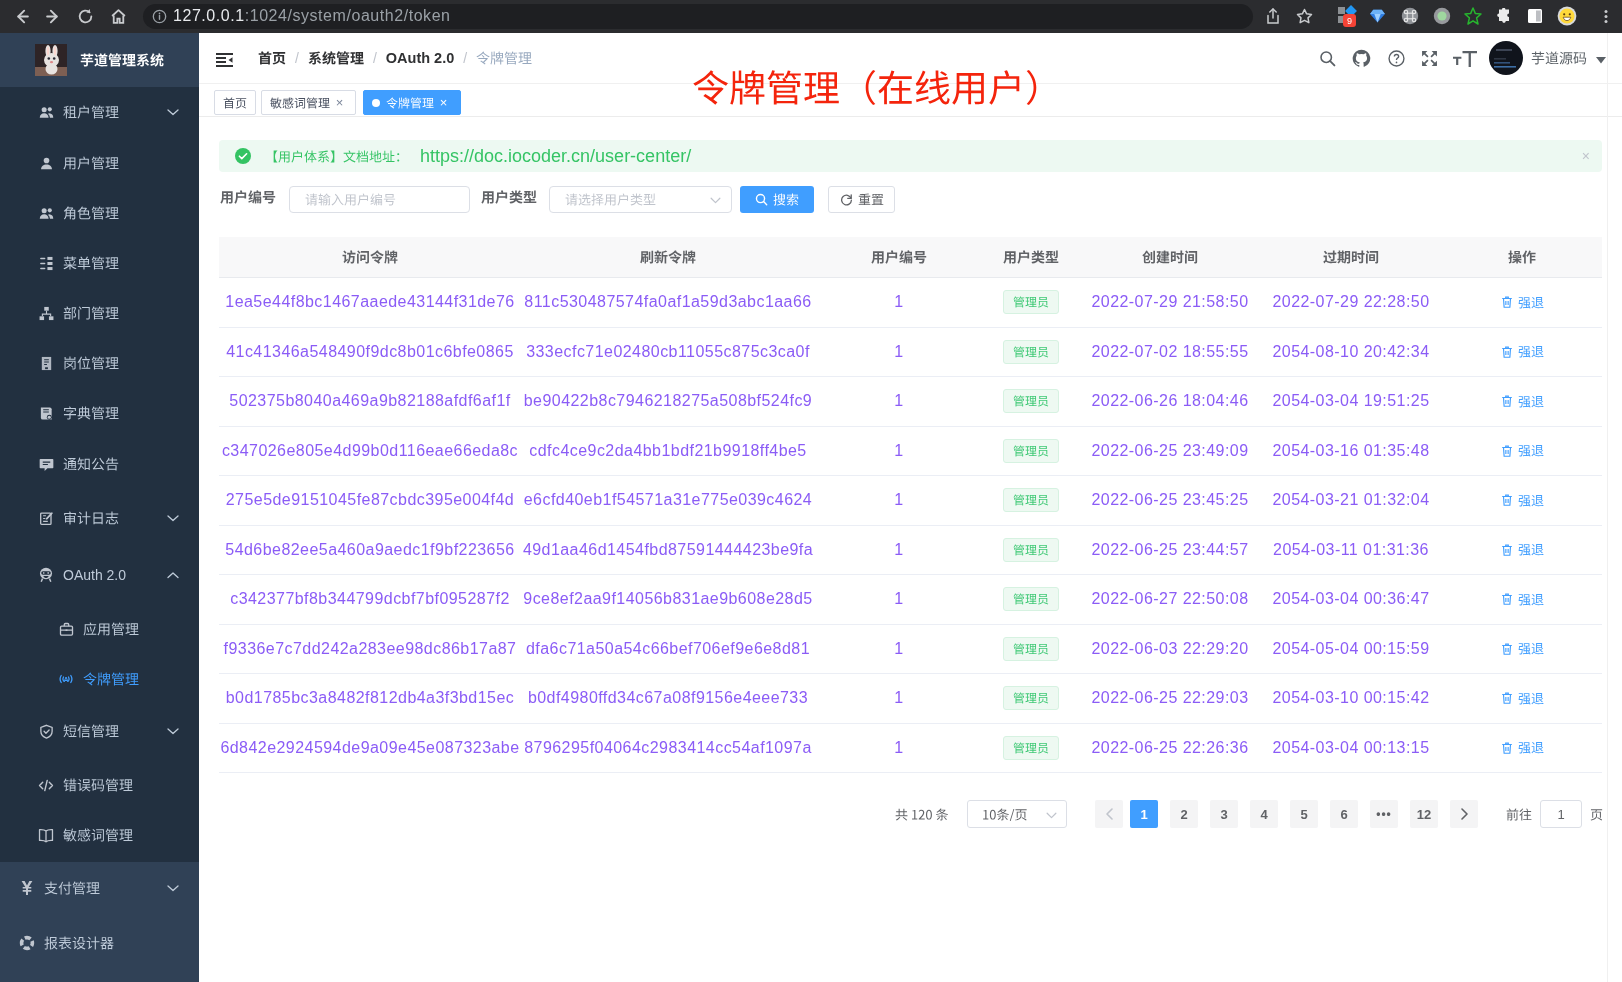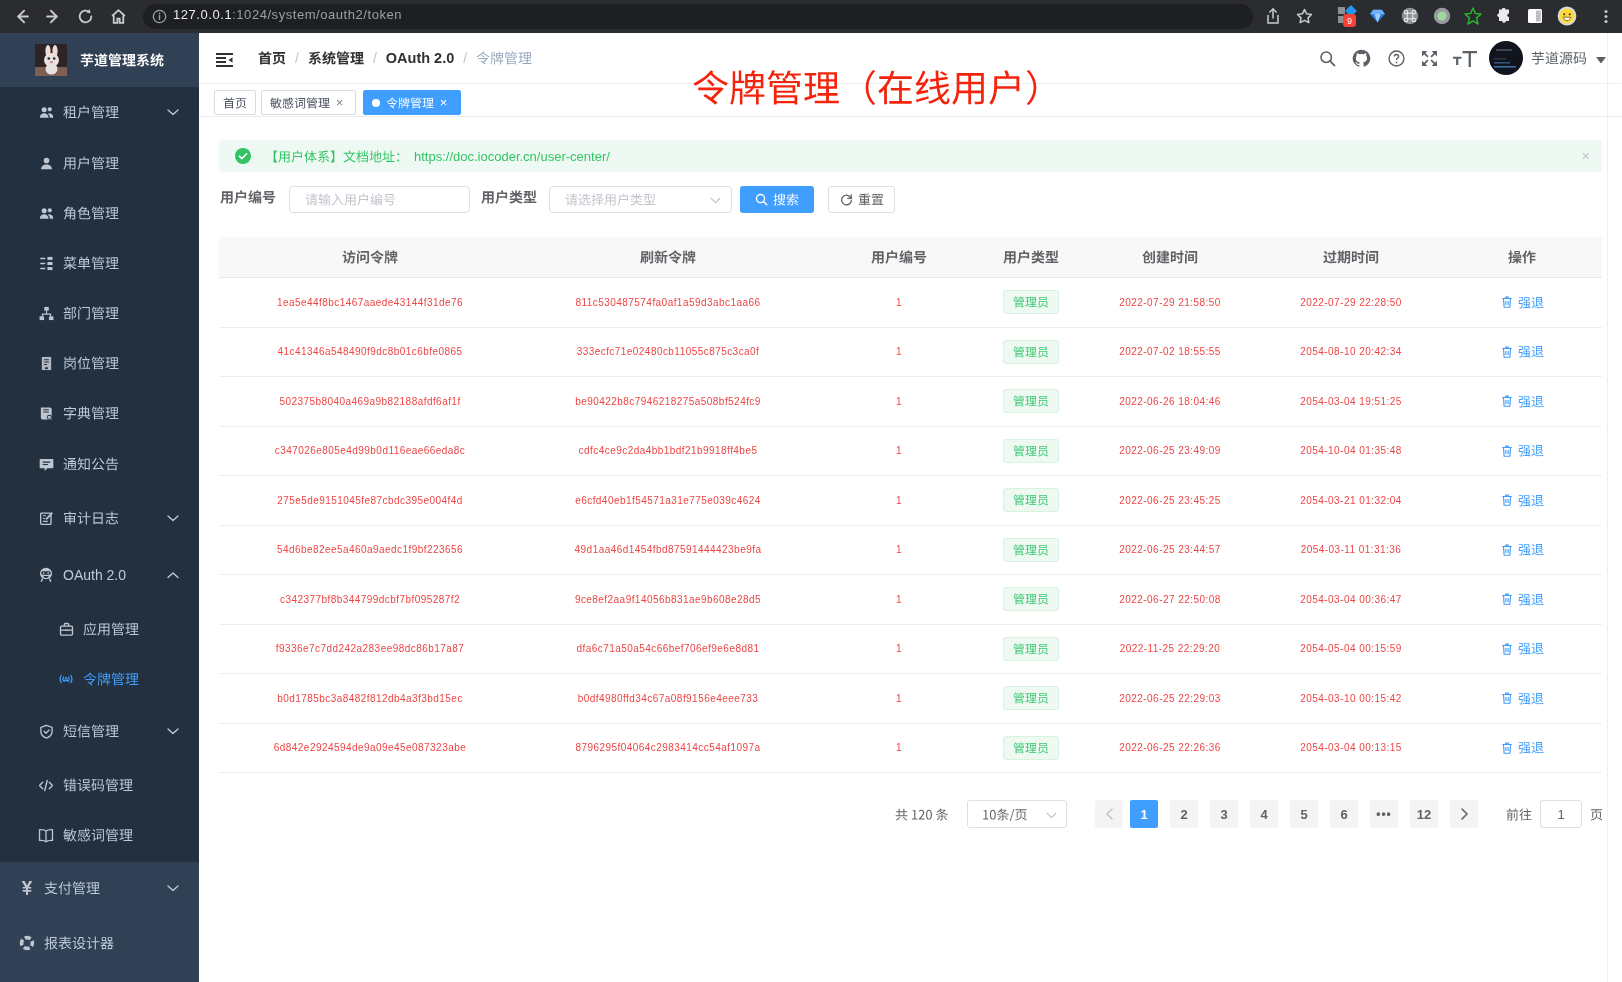--- a/index.html
+++ b/index.html
@@ -25,21 +25,21 @@
 #content{position:absolute;left:199px;top:117px;width:1423px;height:865px;background:#fff}
 #alert{position:absolute;left:20px;top:23px;width:1383px;height:32px;background:#edf9f2;border-radius:4px;display:flex;align-items:center}
 .inp{position:absolute;height:27px;border:1px solid #dcdfe6;border-radius:4px;background:#fff;display:flex;align-items:center}
 .btn{position:absolute;height:27px;border-radius:3px;display:flex;align-items:center;justify-content:center}
 
 #tbl{position:absolute;left:20px;top:120px;width:1383px}
 .th{display:flex;height:41px;background:#f8f8f9;border-bottom:1px solid #e8eaee;align-items:center}
 .tr{display:flex;height:49.5px;border-bottom:1px solid #ebeef5;align-items:center}
 .td{display:flex;align-items:center;justify-content:center;flex:none}
 .c1{width:302px}.c2{width:294px}.c3{width:168px}.c4{width:96px}.c5{width:182px}.c6{width:180px}.c7{width:162px}
-.tok{font-size:10px;color:#ef4444;letter-spacing:.45px}
+.tok{font-size:16px;color:#8b5cf6;letter-spacing:.45px}
 .gtag{height:24px;padding:0 9px;background:#eef9f2;border:1px solid #d6f2e1;border-radius:3px;display:flex;align-items:center}
 
 #pager{position:absolute;left:20px;top:683px;width:1383px;height:28px}
 .pbtn{position:absolute;top:0;width:28px;height:28px;border-radius:2px;background:#f4f4f5;display:flex;align-items:center;justify-content:center;font-size:13px;color:#606266;font-weight:bold}
 .pbtn.act{background:#409eff;color:#fff}
 </style></head><body>
 <div id="chrome">
     <svg class="abs" style="left:13px;top:8px" width="17" height="17" viewBox="0 0 16 16">
       <path d="M10.5 2.5L5 8l5.5 5.5" fill="none" stroke="#c9cbce" stroke-width="1.8" stroke-linecap="round" stroke-linejoin="round"></path>
       <path d="M5 8h9" stroke="#c9cbce" stroke-width="1.8" stroke-linecap="round"></path>
@@ -55,21 +55,21 @@
     <svg class="abs" style="left:110px;top:8px" width="17" height="17" viewBox="0 0 16 16">
       <path d="M2 7.5L8 2l6 5.5" fill="none" stroke="#c9cbce" stroke-width="1.7" stroke-linejoin="round"></path>
       <path d="M3.5 7v7h3.4v-4h2.2v4h3.4V7" fill="none" stroke="#c9cbce" stroke-width="1.7"></path>
     </svg>
     <div id="pill"></div>
     <svg class="abs" style="left:152px;top:9px" width="15" height="15" viewBox="0 0 16 16">
       <circle cx="8" cy="8" r="6.6" fill="none" stroke="#9aa0a6" stroke-width="1.4"></circle>
       <path d="M8 7v4" stroke="#9aa0a6" stroke-width="1.5" stroke-linecap="round"></path>
       <circle cx="8" cy="4.7" r="0.9" fill="#9aa0a6"></circle>
     </svg>
-    <div class="abs" style="left:173px;top:7px;font-size:13px;color:#e8eaed;letter-spacing:.55px">127.0.0.1<span style="color:#9aa0a6">:1024/system/oauth2/token</span></div>
+    <div class="abs" style="left:173px;top:7px;font-size:16px;color:#e8eaed;letter-spacing:.55px">127.0.0.1<span style="color:#9aa0a6">:1024/system/oauth2/token</span></div>
     <svg class="abs" style="left:1265px;top:8px" width="16" height="17" viewBox="0 0 16 17">
       <path d="M8 1v9" stroke="#c9cbce" stroke-width="1.5" stroke-linecap="round"></path>
       <path d="M4.8 4L8 1l3.2 3" fill="none" stroke="#c9cbce" stroke-width="1.5" stroke-linecap="round" stroke-linejoin="round"></path>
       <path d="M3 7.5v7.5h10V7.5" fill="none" stroke="#c9cbce" stroke-width="1.5" stroke-linecap="round"></path>
     </svg>
     <svg class="abs" style="left:1296px;top:8px" width="17" height="17" viewBox="0 0 16 16">
       <path d="M8 1.4l2 4.1 4.6.6-3.3 3.2.8 4.5L8 11.6l-4.1 2.2.8-4.5L1.4 6.1 6 5.5z" fill="none" stroke="#c9cbce" stroke-width="1.4" stroke-linejoin="round"></path>
     </svg>
     <div class="abs" style="left:1338px;top:6px;width:20px;height:22px">
       <div class="abs" style="left:0;top:1px;width:7px;height:7px;background:#8d9094"></div>
@@ -546,21 +546,21 @@
           <use href="#r4f53" x="3000"></use>
           <use href="#r7cfb" x="4000"></use>
           <use href="#r3011" x="5000"></use>
           <use href="#r6587" x="6000"></use>
           <use href="#r6863" x="7000"></use>
           <use href="#r5730" x="8000"></use>
           <use href="#r5740" x="9000"></use>
           <use href="#rff1a" x="10000"></use>
         </svg>
       </span>
-      <span style="font-size:13px;color:#35c465;margin-left:6px">https://doc.iocoder.cn/user-center/</span>
+      <span style="font-size:18px;color:#35c465;margin-left:12px">https://doc.iocoder.cn/user-center/</span>
       <span style="margin-left:auto;margin-right:12px;color:#c0c4cc;font-size:14px">×</span>
     </div>
     <div class="abs" style="left:21px;top:73px">
       <svg width="56.0" height="14" viewBox="0 -880 4000 1000" fill="#606266">
         <use href="#b7528" x="0"></use>
         <use href="#b6237" x="1000"></use>
         <use href="#b7f16" x="2000"></use>
         <use href="#b53f7" x="3000"></use>
       </svg>
     </div>
@@ -805,21 +805,21 @@
               <use href="#r7ba1" x="0"></use>
               <use href="#r7406" x="1000"></use>
               <use href="#r5458" x="2000"></use>
             </svg>
           </span>
         </div>
         <div class="td c5">
           <span class="tok">2022-06-25 23:49:09</span>
         </div>
         <div class="td c6">
-          <span class="tok">2054-10-04 01:35:48</span>
+          <span class="tok">2054-03-16 01:35:48</span>
         </div>
         <div class="td c7">
           <svg width="14" height="14" viewBox="0 0 16 16" fill="none" stroke="#409eff" stroke-width="1.3">
             <path d="M2.5 4h11M6.5 4V2.4h3V4M4 4l.7 10h6.6L12 4M6.7 6.8v4.6M9.3 6.8v4.6"></path>
           </svg>
           <span style="margin-left:4px">
             <svg width="26.0" height="13" viewBox="0 -880 2000 1000" fill="#409eff">
               <use href="#r5f3a" x="0"></use>
               <use href="#r9000" x="1000"></use>
             </svg>
@@ -950,21 +950,21 @@
         <div class="td c4">
           <span class="gtag">
             <svg width="36.0" height="12" viewBox="0 -880 3000 1000" fill="#3cc873">
               <use href="#r7ba1" x="0"></use>
               <use href="#r7406" x="1000"></use>
               <use href="#r5458" x="2000"></use>
             </svg>
           </span>
         </div>
         <div class="td c5">
-          <span class="tok">2022-11-25 22:29:20</span>
+          <span class="tok">2022-06-03 22:29:20</span>
         </div>
         <div class="td c6">
           <span class="tok">2054-05-04 00:15:59</span>
         </div>
         <div class="td c7">
           <svg width="14" height="14" viewBox="0 0 16 16" fill="none" stroke="#409eff" stroke-width="1.3">
             <path d="M2.5 4h11M6.5 4V2.4h3V4M4 4l.7 10h6.6L12 4M6.7 6.8v4.6M9.3 6.8v4.6"></path>
           </svg>
           <span style="margin-left:4px">
             <svg width="26.0" height="13" viewBox="0 -880 2000 1000" fill="#409eff">

